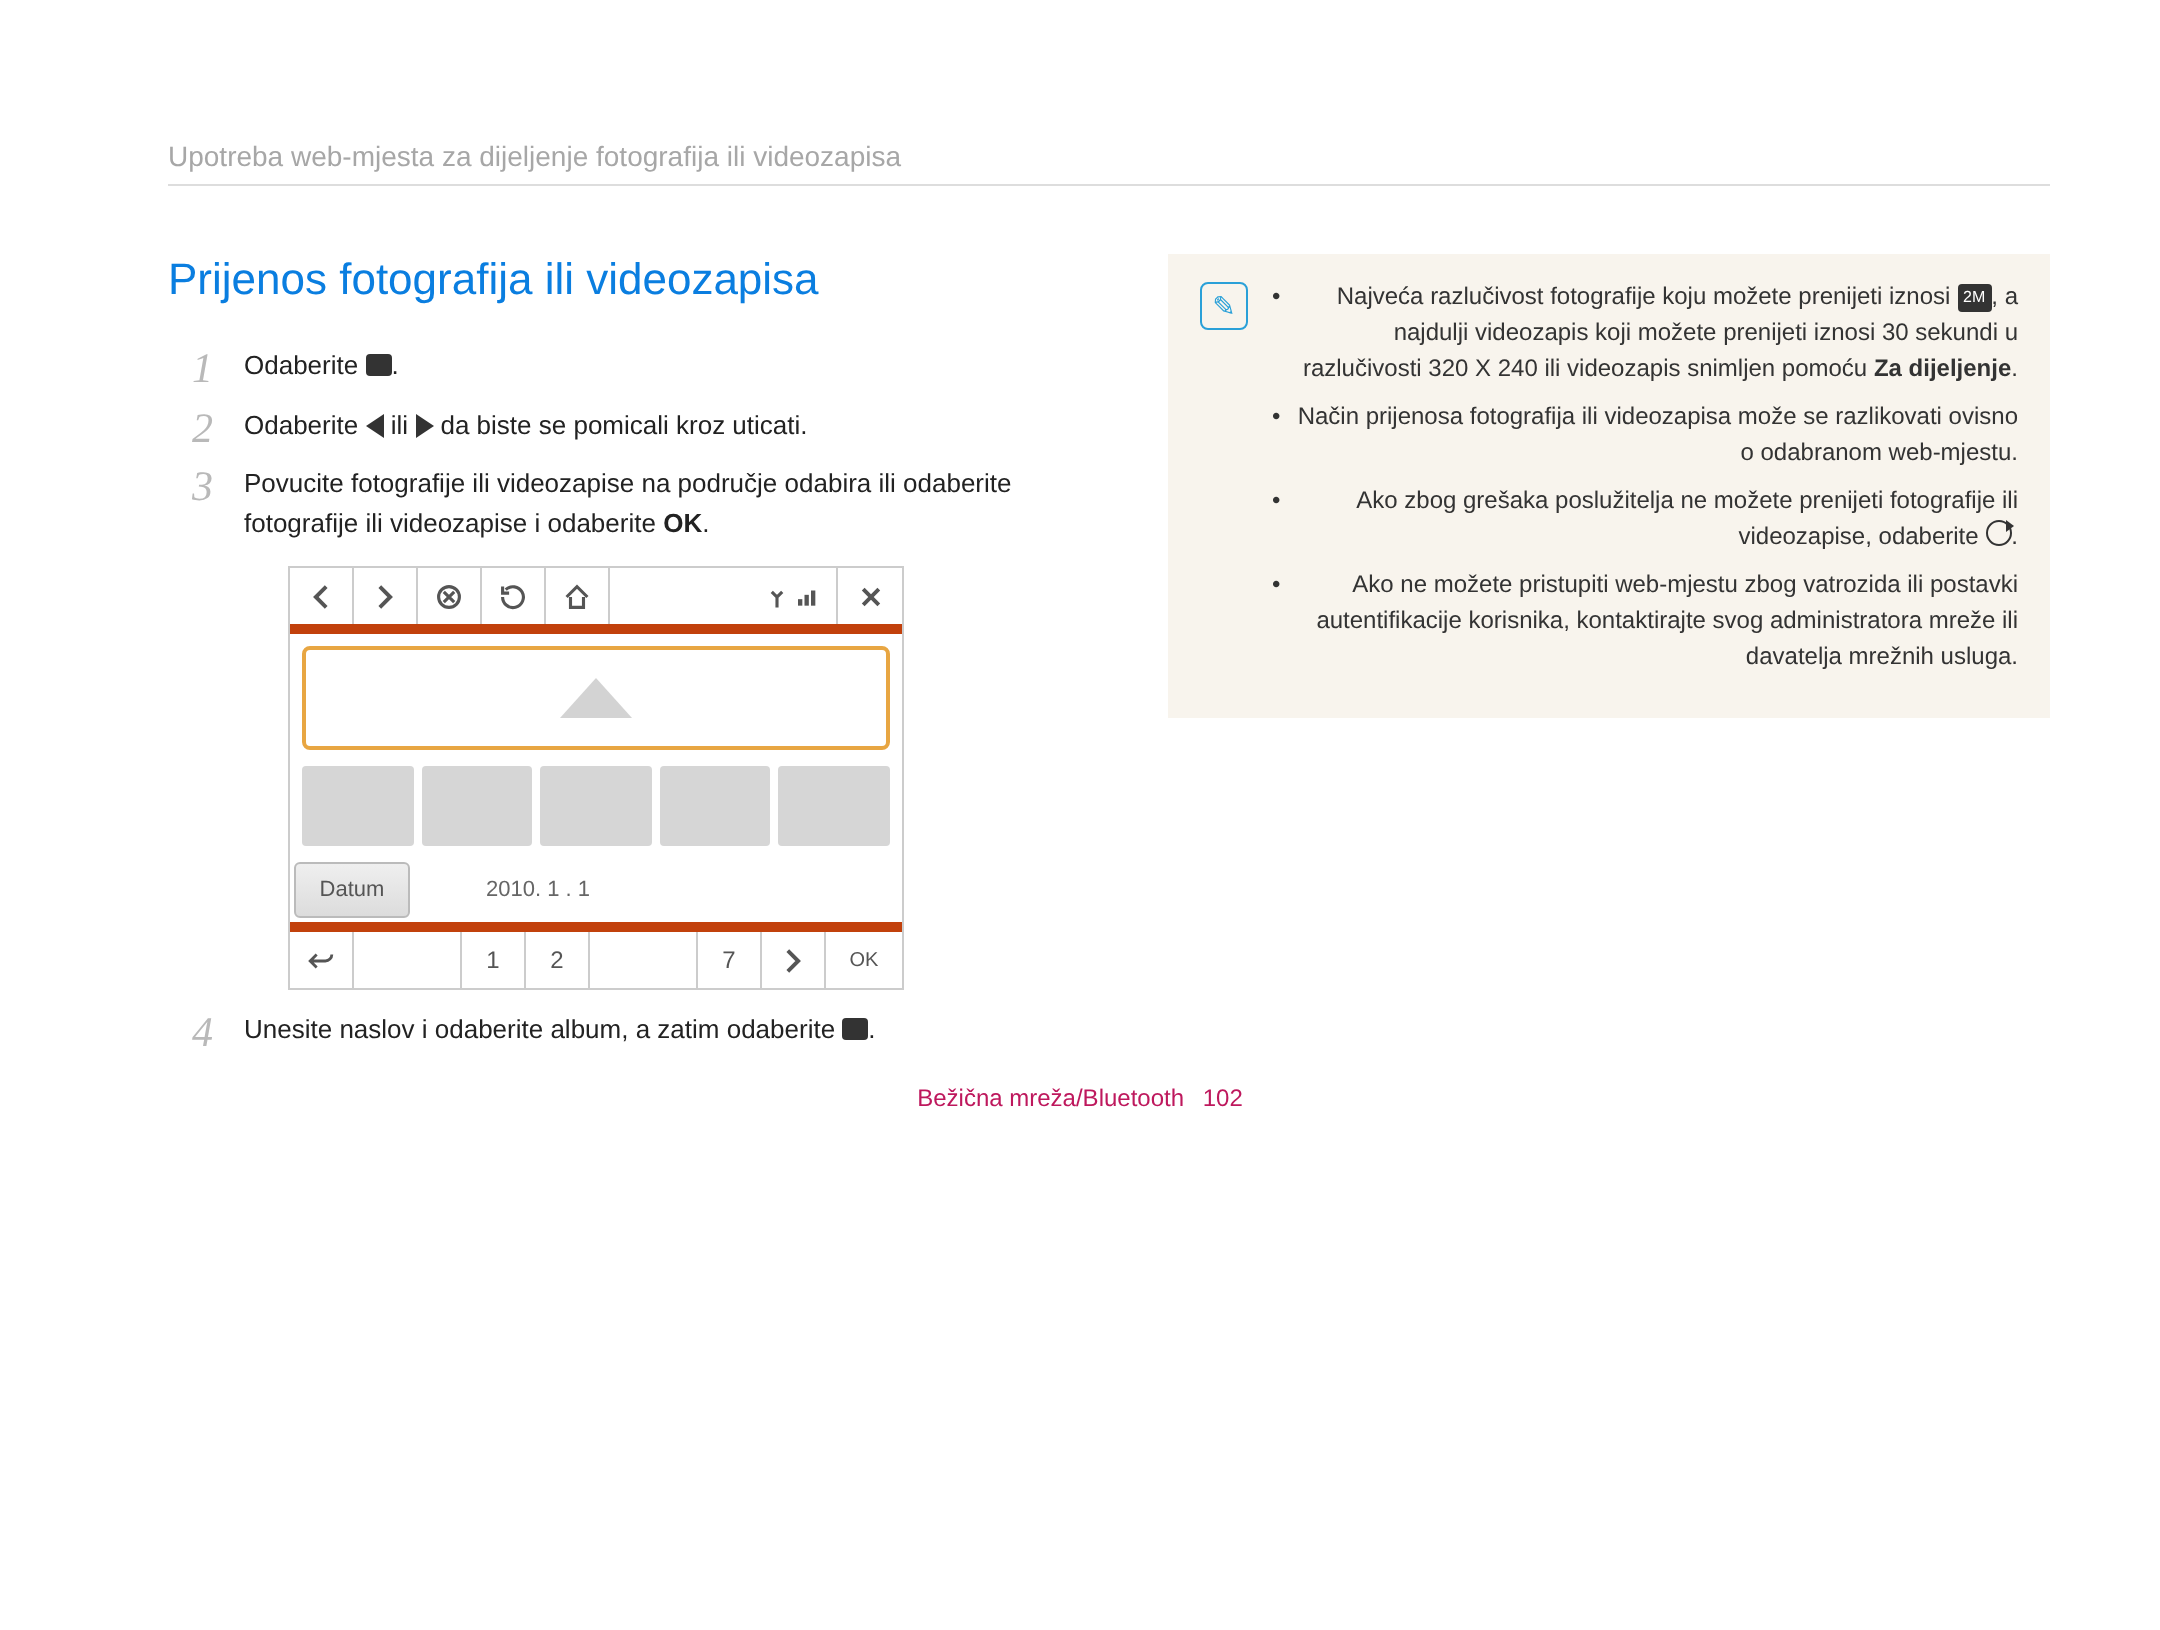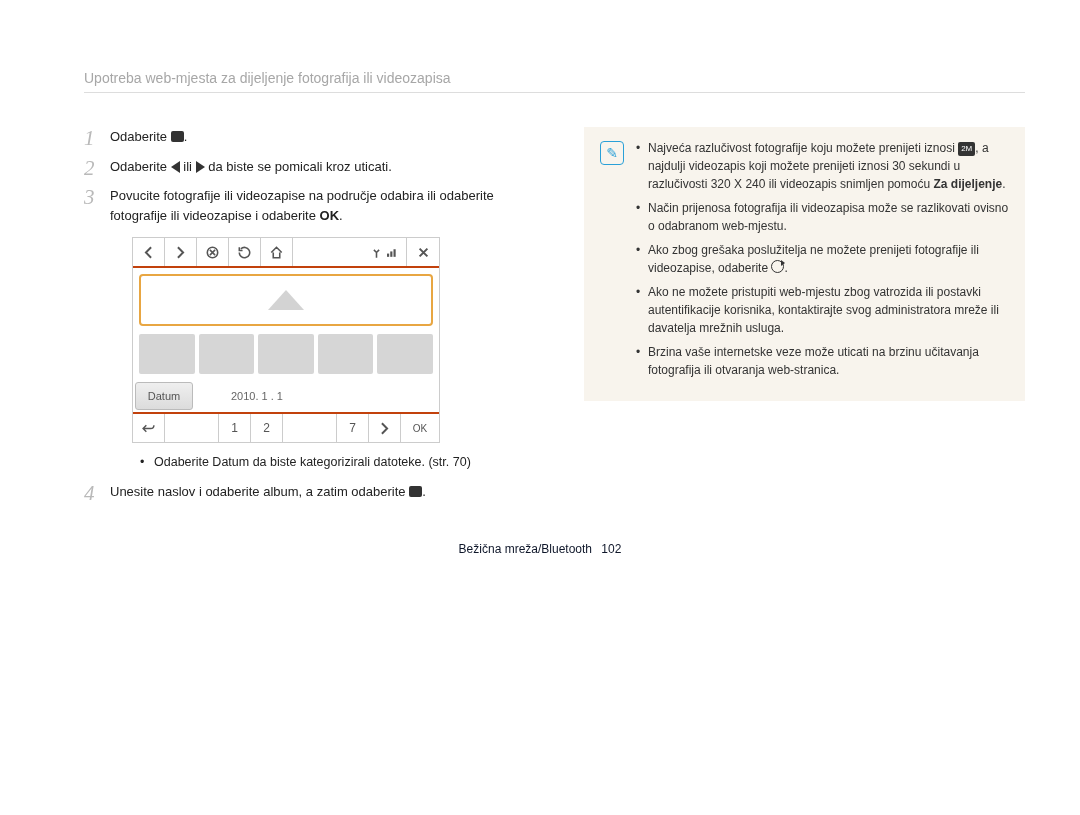--- a/index.html
+++ b/index.html
@@ -31,21 +31,21 @@
   .col-left { flex: 0 0 460px; }
   .col-right { flex: 1 1 auto; }
   h1.section-title {
     color: #0a7ee0;
     font-weight: 400;
     font-size: 22px;
     margin: 0 0 20px 0;
   }
   ol.steps {
     list-style: none;
-    margin: 0;
+    margin: 12px;
     padding: 0;
     counter-reset: st;
   }
   ol.steps > li {
     counter-increment: st;
     position: relative;
     padding-left: 26px;
     margin-bottom: 10px;
     font-size: 13px;
     line-height: 1.5;
@@ -80,21 +80,21 @@
   .glyph-right { border-left: 9px solid #333; }
   
   .device {
     width: 306px;
     border: 1px solid #ccc;
     background: #fff;
     margin: 12px 0 10px 22px;
   }
   .device-row {
     display: flex;
-    border-bottom: 2px solid #c2410c;
+    border-bottom: 5px solid #c2410c;
   }
   .device-row:last-child { border-bottom: none; }
   .d-cell {
     height: 28px;
     display: flex;
     align-items: center;
     justify-content: center;
     font-size: 11px;
     color: #555;
     border-right: 1px solid #ccc;
@@ -186,20 +186,21 @@
   }
   .notice ul {
     list-style: none;
     margin: 0;
     padding: 0;
   }
   .notice li {
     position: relative;
     padding-left: 12px;
     margin-bottom: 6px;
+    text-align: right;
   }
   .notice li::before {
     content: "•";
     position: absolute;
     left: 0;
   }
   .glyph-2m {
     display: inline-block;
     background: #333;
     color: #fff;
@@ -224,36 +225,37 @@
     border-left: 4px solid #333;
     border-top: 3px solid transparent;
     border-bottom: 3px solid transparent;
   }
   .footer {
     position: absolute;
     bottom: 22px;
     left: 0; right: 0;
     text-align: center;
     font-size: 12px;
-    color: #0f172a;
+    color: #be185d;
   }
   .footer .pg { margin-left: 6px; }
   strong { font-weight: bold; }
   svg.ico { width: 13px; height: 13px; }
 </style>
 </head>
 <body>
 
 <div class="page">
 
   <div class="breadcrumb">Upotreba web-mjesta za dijeljenje fotografija ili videozapisa</div>
 
   <div class="columns">
 
     <div class="col-left">
+      <h1 class="section-title">Prijenos fotografija ili videozapisa</h1>
 
       <ol class="steps">
         <li>
           <span>Odaberite </span>
           <span class="glyph-upload"></span>.
         </li>
         <li>
           <span>Odaberite </span>
           <span class="glyph-left"></span>
           <span> ili </span>
@@ -336,21 +338,20 @@
               <div class="d-cell">7</div>
               <div class="d-cell">
                   <svg class="ico" viewBox="0 0 10 10">
                     <path d="M3 1l4 4-4 4" fill="none" stroke="#555" stroke-width="1.5"></path>
                   </svg>
                 </div>
               <div class="d-cell ok-cell">OK</div>
             </div>
           </div>
 
-          <div class="sub-note">Odaberite Datum da biste kategorizirali datoteke. (str. 70)</div>
         </li>
         <li>
           <span>Unesite naslov i odaberite album, a zatim odaberite </span>
           <span class="glyph-upload"></span>.
         </li>
       </ol>
     </div>
 
     <div class="col-right">
       <div class="notice">
@@ -359,21 +360,20 @@
           <li>
             <span>Najveća razlučivost fotografije koju možete prenijeti iznosi </span>
             <span class="glyph-2m">2M</span><span>, a najdulji videozapis koji možete prenijeti iznosi 30 sekundi u razlučivosti 320 X 240 ili videozapis snimljen pomoću </span><strong>Za dijeljenje</strong><span>.</span>
           </li>
           <li>Način prijenosa fotografija ili videozapisa može se razlikovati ovisno o odabranom web-mjestu.</li>
           <li>
             <span>Ako zbog grešaka poslužitelja ne možete prenijeti fotografije ili videozapise, odaberite </span>
             <span class="glyph-refresh"></span><span>.</span>
           </li>
           <li>Ako ne možete pristupiti web-mjestu zbog vatrozida ili postavki autentifikacije korisnika, kontaktirajte svog administratora mreže ili davatelja mrežnih usluga.</li>
-          <li>Brzina vaše internetske veze može uticati na brzinu učitavanja fotografija ili otvaranja web-stranica.</li>
         </ul>
       </div>
     </div>
 
   </div>
 
   <div class="footer">
     <span>Bežična mreža/Bluetooth</span>
     <span class="pg">102</span>
   </div>

